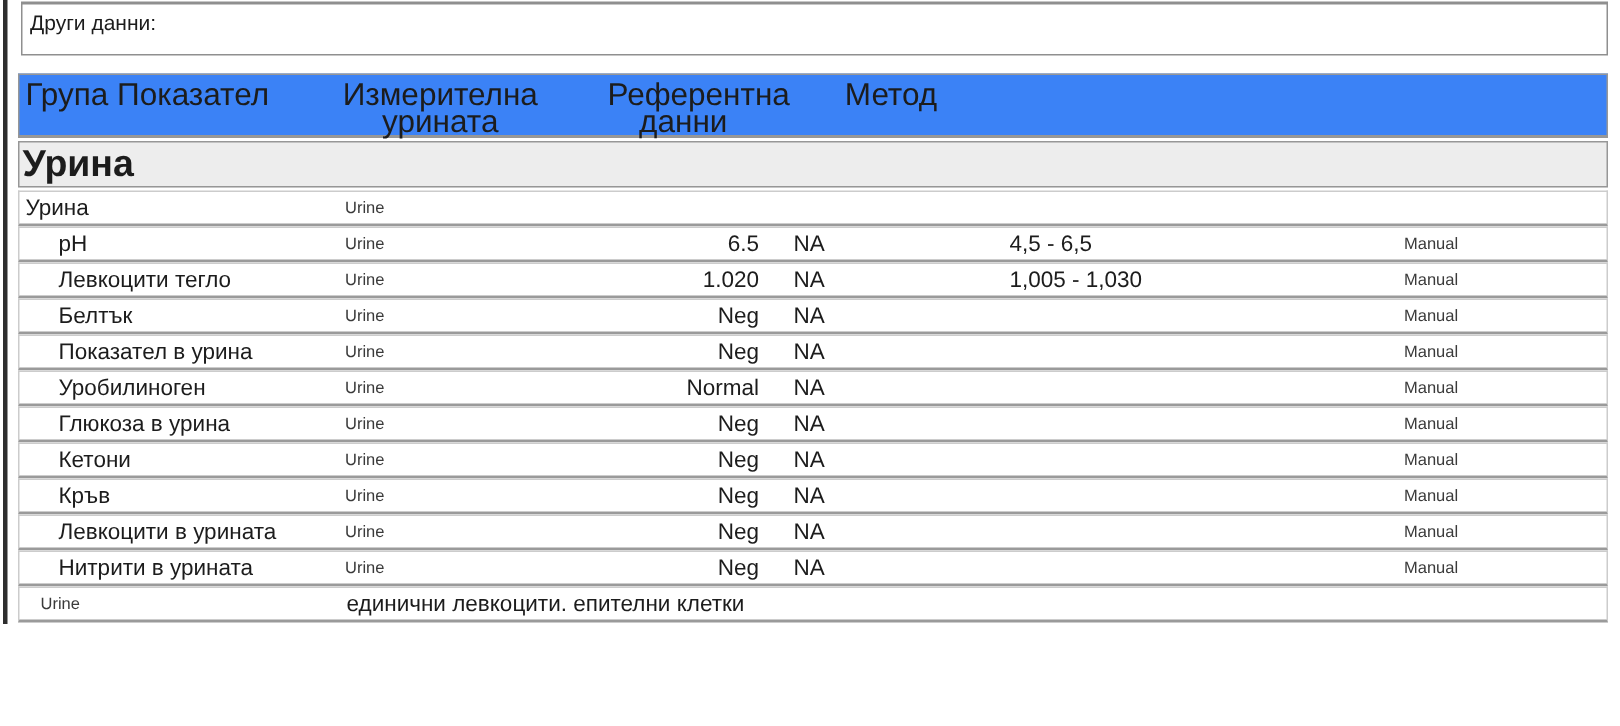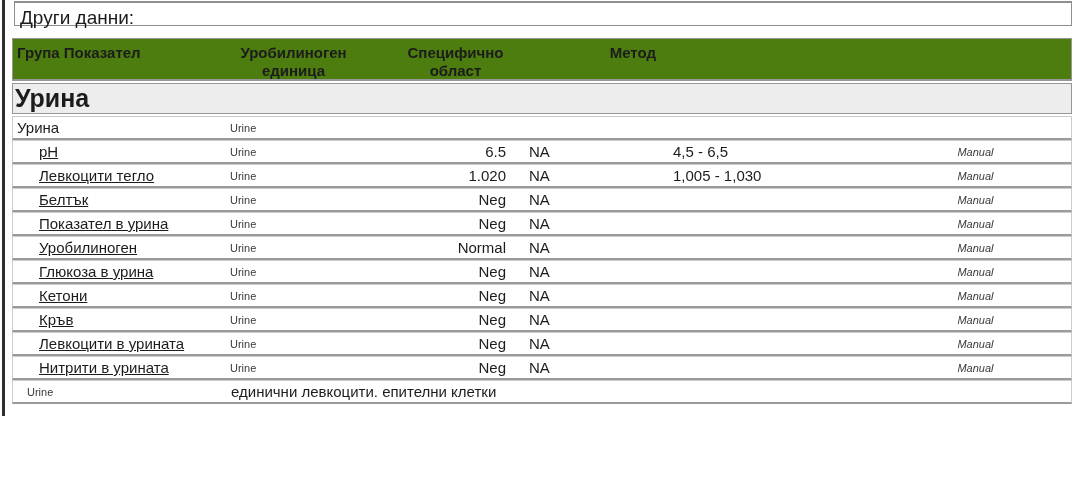--- a/index.html
+++ b/index.html
@@ -11,85 +11,85 @@
     color: #1c1c1c;
   }
   .left-rule {
     position: absolute; left: 2px; top: 0;
     width: 3px; height: 416px; background: #2e2e2e;
   }
   .other-box {
     margin: 1px 8px 0 14px;
     border: 1px solid #8f8f8f;
     border-top-width: 2px;
-    height: 25px;
+    height: 36px;
     padding: 4px 6px 0 5px;
-    font-size: 19px;
+    font-size: 14px;
   }
   .report { margin: 12px 8px 0 12px; }
   .grid-row {
     display: grid;
     grid-template-columns: 203px 155px 135px 150px 280px 1fr;
     align-items: start;
   }
   .hdr {
     border: 1px solid #979797;
     border-bottom-width: 2px;
-    background: #4d7c0f;
+    background: #3b82f6;
     height: 43px;
-    font-weight: 700;
-    font-size: 15px;
+    font-weight: 400;
+    font-size: 21px;
     padding-top: 5px;
     margin-bottom: 2px;
   }
   .hdr .hc { line-height: 18px; text-align: center; }
   .hdr .h1 { text-align: left; padding-left: 4px; }
   .hdr .h5 { padding-left: 34px; }
-  .hdr .h6 { padding-left: 26px; text-align: right; }
+  .hdr .h6 { padding-left: 26px; }
   .section {
     border: 1px solid #979797;
     background: #ededed;
     height: 31px;
     margin-bottom: 2px;
     padding: 0 0 0 2px;
   }
   .section .section-title {
     font-size: 25px; font-weight: 700; line-height: 29px; display: inline-block;
   }
   .row {
     background: #ffffff;
     border: 1px solid #cccccc;
     border-bottom: 2px solid #9a9a9a;
     height: 24px;
   }
   .row .c { line-height: 21px; font-size: 15px; white-space: nowrap; }
   .cell-name { padding-left: 4px; }
-  .row.indent .cell-name { padding-left: 26px; text-decoration: underline; }
+  .row.indent .cell-name { padding-left: 26px; }
   .cell-material { padding-left: 14px; font-size: 11px !important; color: #3a3a3a; line-height: 22px !important; }
   .cell-result { padding-left: 15px; text-align: right; }
   .cell-result.wide { overflow: visible; }
   .cell-unit { padding-left: 23px; }
   .cell-reference { padding-left: 17px; }
-  .cell-method { text-align: center; padding-right: 56px; font-size: 11px !important; color: #3a3a3a; line-height: 22px !important; font-style: italic; }
+  .cell-method { text-align: left; padding-right: 56px; font-size: 11px !important; color: #3a3a3a; line-height: 22px !important; }
 </style>
 </head>
 <body>
 
 <div class="left-rule"></div>
 
 <div class="other-box">
   <span>Други данни:</span>
 </div>
 
 <div class="report">
 
   <div class="grid-row hdr">
     <div class="hc h1">Група Показател</div>
-    <div class="hc h4">Уробилиноген единица</div>
-    <div class="hc h5">Специфично област</div>
+    <div class="hc h4">Измерителна урината</div>
+    <div class="hc h5">Референтна данни</div>
     <div class="hc h6">Метод</div>
   </div>
 
   <div class="section">
     <span class="section-title">Урина</span>
   </div>
 
   <div id="rows">
   <div class="grid-row row">
     <div class="c cell-name">Урина</div>

